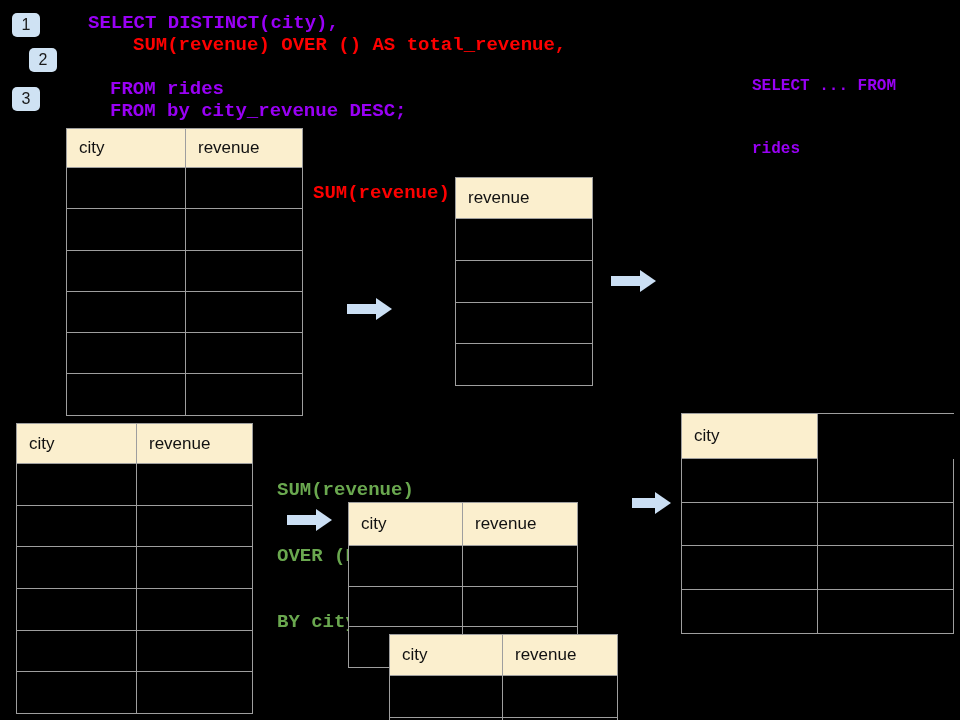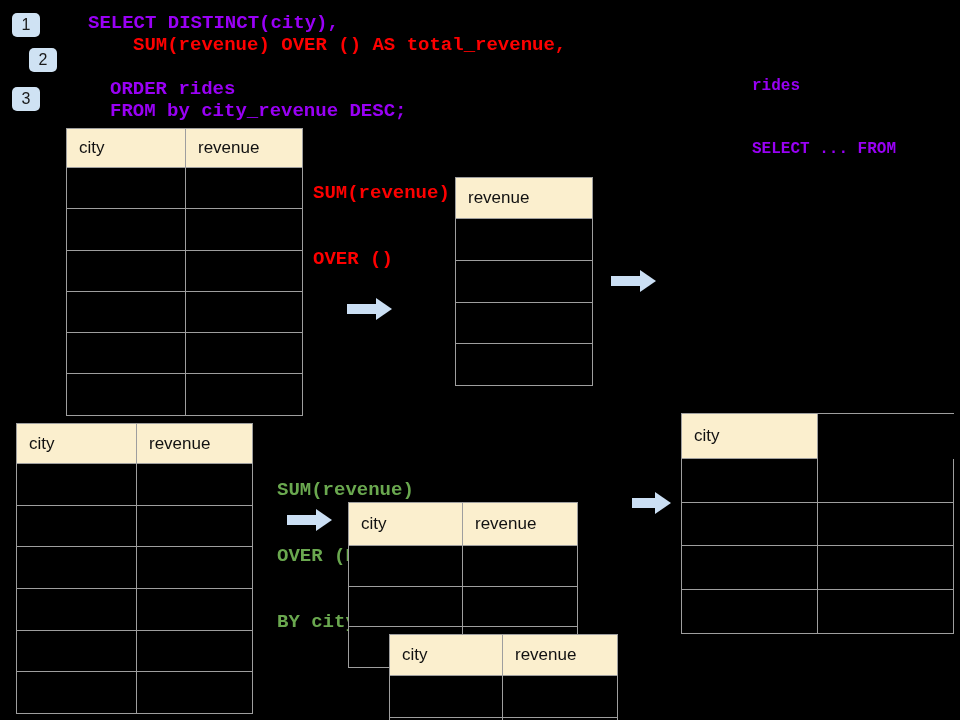--- a/index.html
+++ b/index.html
@@ -103,31 +103,30 @@
 <body>
 
 <div class="canvas">
 
   <div class="badge badge-1">1</div>
   <div class="badge badge-2">2</div>
   <div class="badge badge-3">3</div>
 
   <div class="code purple sql-1">SELECT DISTINCT(city),</div>
   <div class="code red sql-2">SUM(revenue) OVER () AS total_revenue,</div>
-  <div class="code purple sql-4">ORDER rides</div>
+  <div class="code purple sql-4">FROM rides</div>
   <div class="code purple sql-5">FROM by city_revenue DESC;</div>
 
   <div class="code purple side-note">
+    <div>SELECT ... FROM</div>
     <div>rides</div>
-    <div>SELECT ... FROM</div>
   </div>
 
   <div class="code red anno-total">
     <div>SUM(revenue)</div>
-    <div>OVER ()</div>
   </div>
 
   <div class="code green anno-part">
     <div>SUM(revenue)</div>
     <div>OVER (PARTITION</div>
     <div>BY city)</div>
   </div>
 
   <div class="tbl t-src-top">
       <div class="trow">

